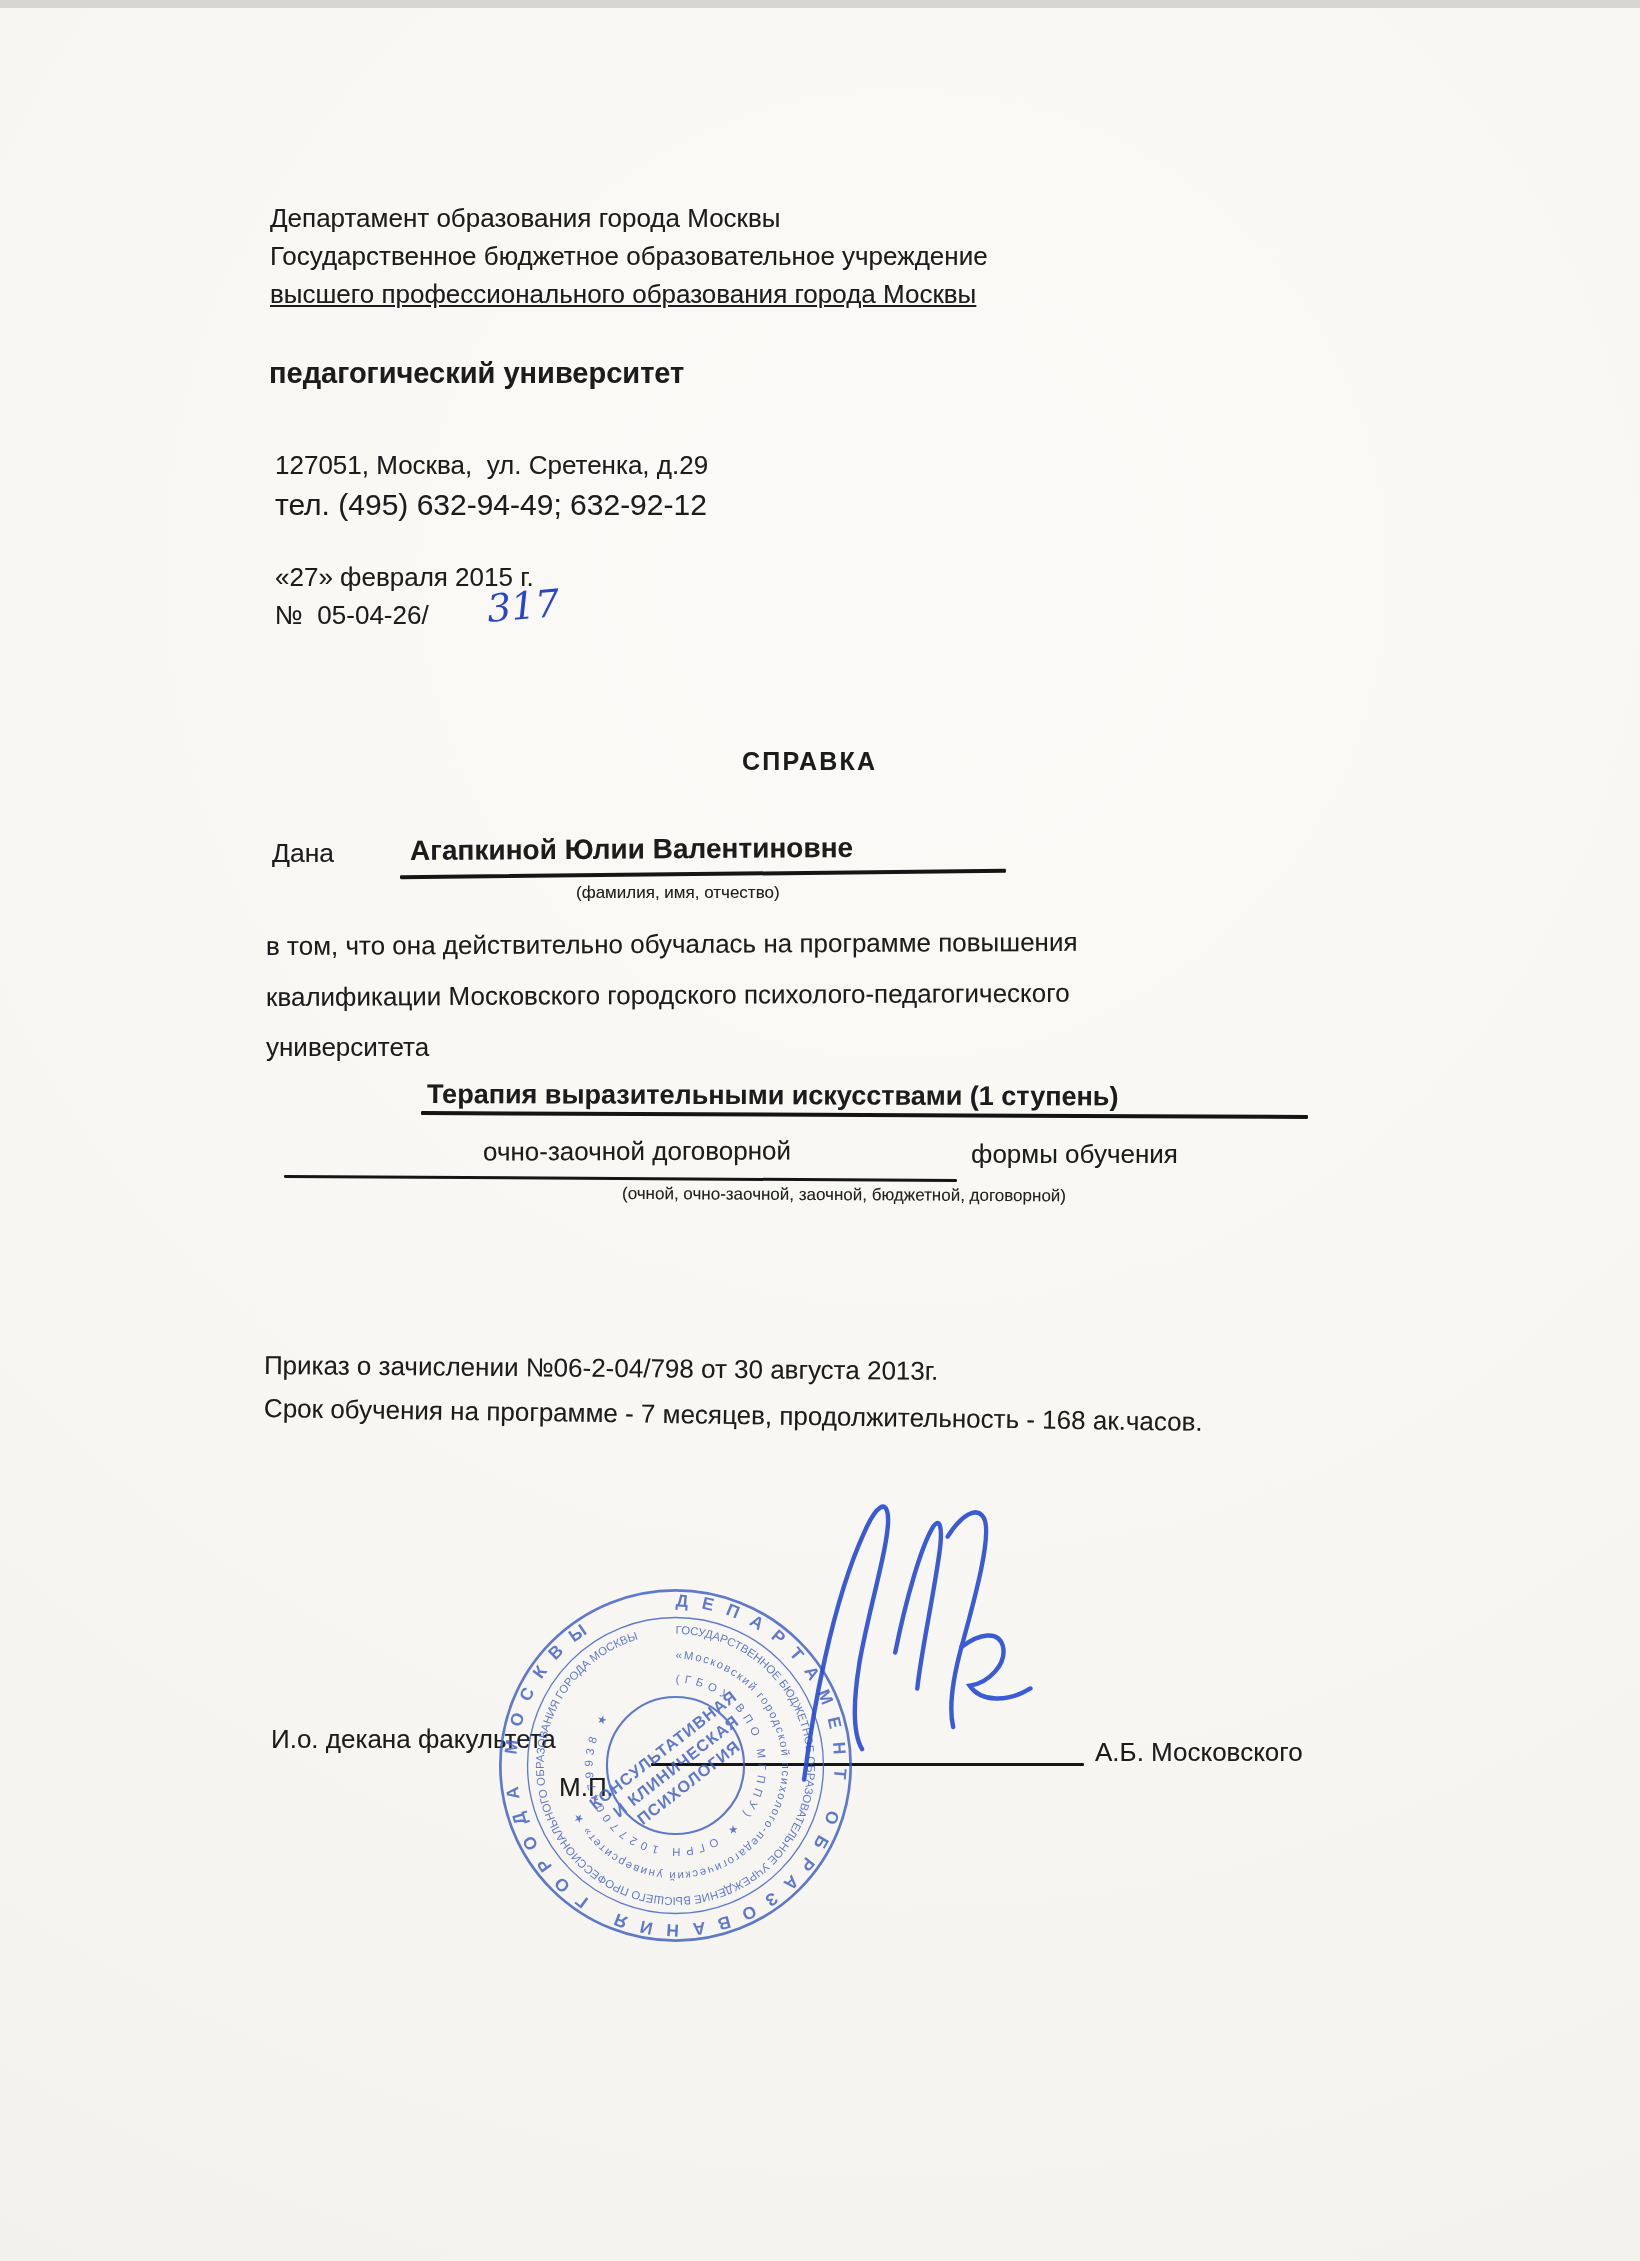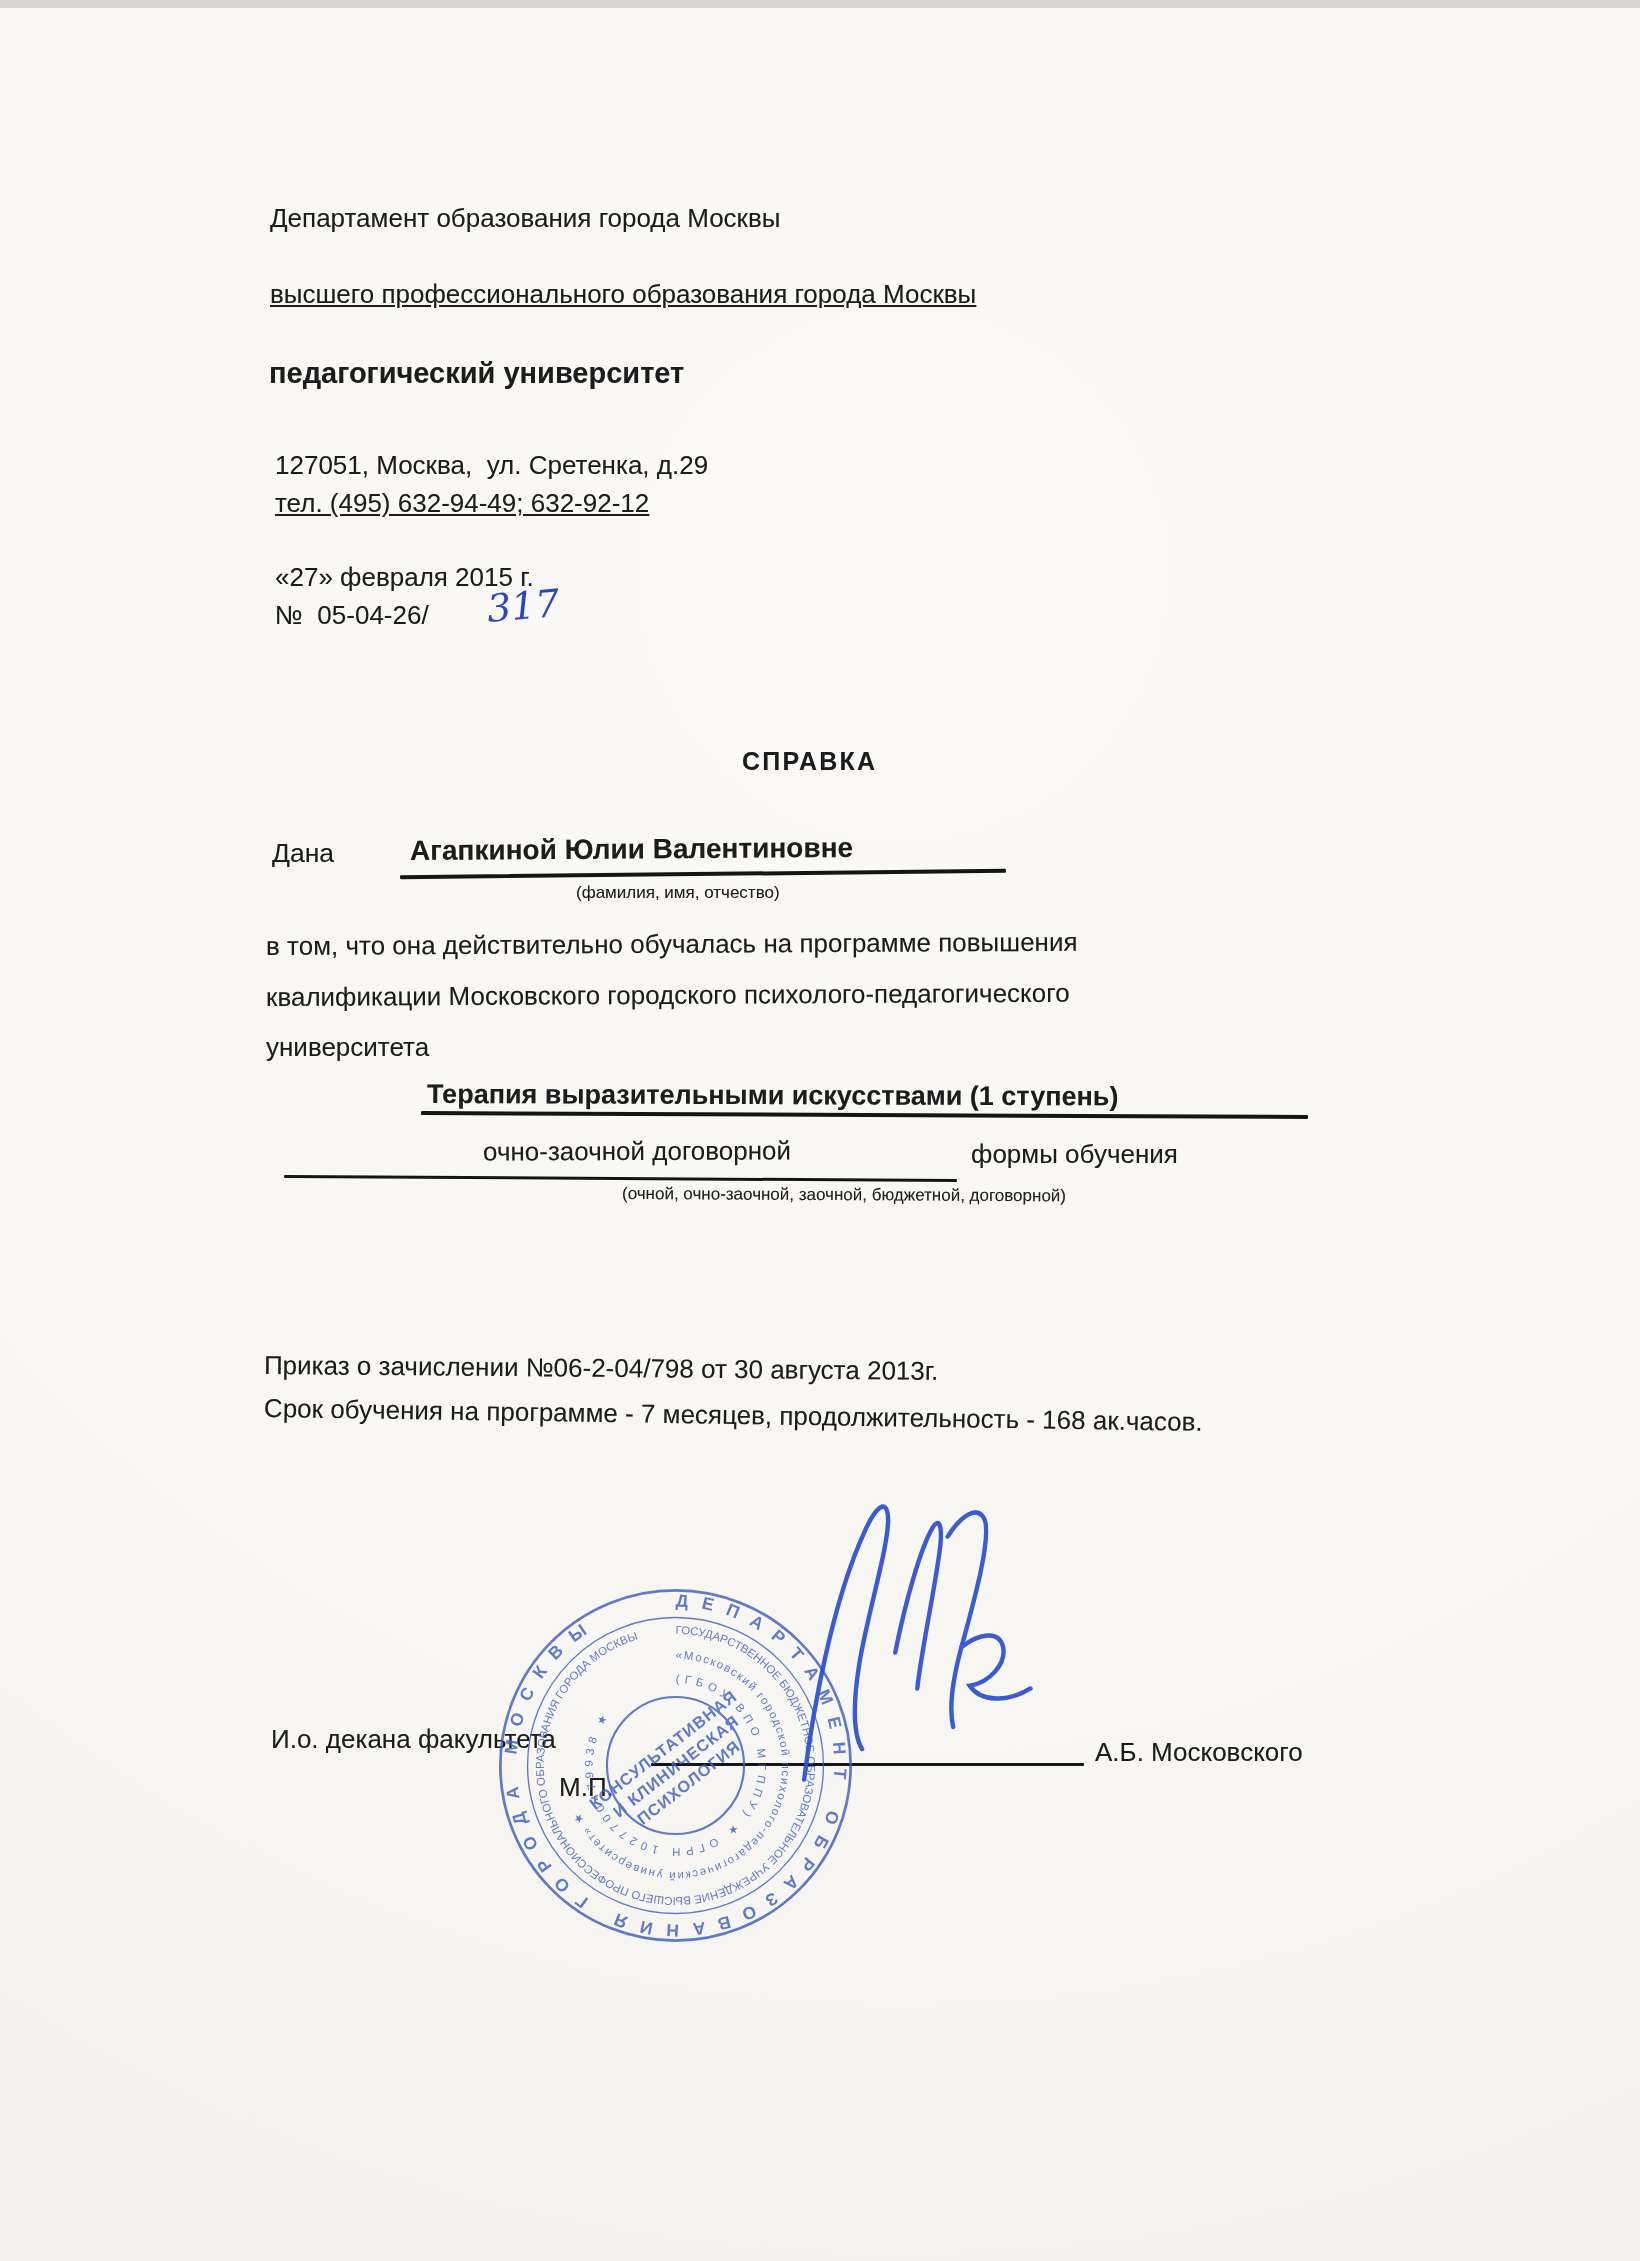--- a/index.html
+++ b/index.html
@@ -25,25 +25,26 @@
     text-shadow:none;
   }
   svg text{font-family:"Liberation Sans", sans-serif;}
 </style>
 </head>
 <body>
 
 <div id="page">
 
   <div class="ln" style="left:270px;top:195px;font-size:26px;">Департамент образования города Москвы</div>
+  <div class="ln" style="left:270px;top:233px;font-size:26px;">Государственное бюджетное образовательное учреждение</div>
   <div class="ln" style="left:270px;top:271px;font-size:26px;text-decoration:underline;">высшего профессионального образования города Москвы</div>
   <div class="ln b" style="left:269px;top:349px;font-size:29px;">педагогический университет</div>
 
   <div class="ln" style="left:275px;top:442px;font-size:26px;">127051, Москва,  ул. Сретенка, д.29</div>
-  <div class="ln" style="left:275px;top:480px;font-size:26px;text-decoration:underline;">тел. (495) 632-94-49; 632-92-12</div>
+  <div class="ln" style="left:275px;top:480px;font-size:30px;">тел. (495) 632-94-49; 632-92-12</div>
 
   <div class="ln" style="left:275px;top:554px;font-size:26px;">«27» февраля 2015 г.</div>
   <div class="ln" style="left:275px;top:592px;font-size:26px;">№  05-04-26/</div>
   <div class="hand" style="left:487px;top:576px;font-size:38px;transform:rotate(-5deg);">317</div>
 
   <div class="ln b" style="left:742px;top:739px;font-size:25px;letter-spacing:2.2px;">СПРАВКА</div>
 
   <div class="ln" style="left:272px;top:830px;font-size:26.5px;">Дана</div>
   <div class="ln b" style="left:410px;top:827px;font-size:28px;transform:rotate(-0.4deg);transform-origin:left center;">Агапкиной Юлии Валентиновне</div>
   <div class="rule" style="left:400px;top:864px;width:606px;height:4.4px;transform:rotate(-0.6deg);"></div>

